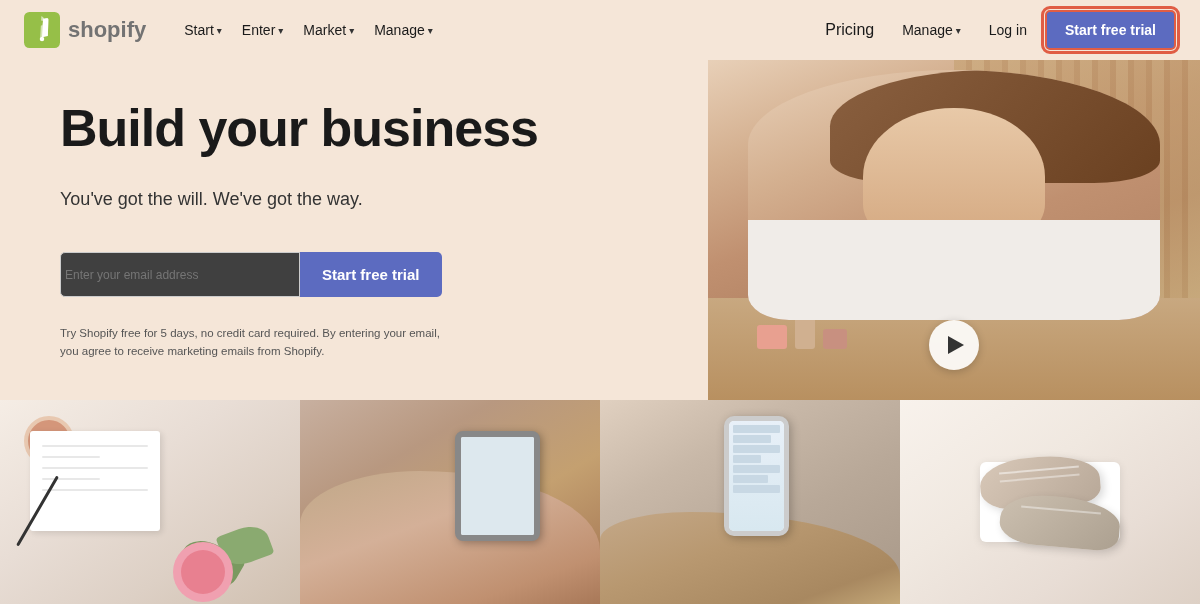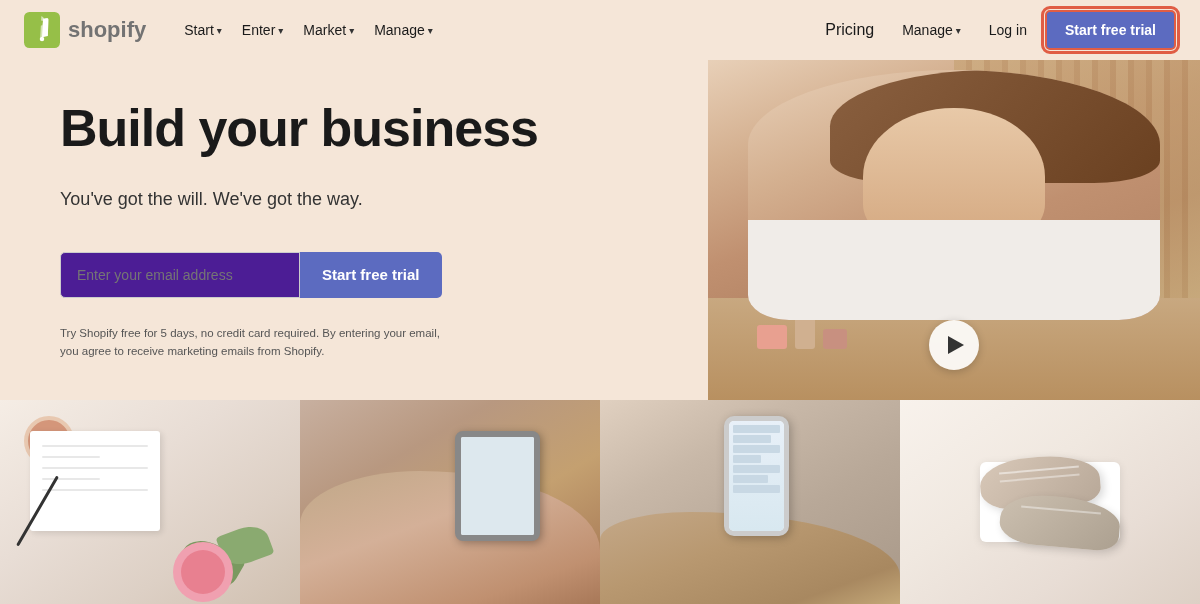--- a/index.html
+++ b/index.html
@@ -118,25 +118,25 @@
       margin-bottom: 28px;
       font-weight: 400;
     }
     .hero-form {
       display: flex;
       gap: 0;
       margin-bottom: 14px;
     }
     .email-input {
       width: 240px;
-      padding: 14px 16px;
+      padding: 14px 4px;
       border: 1.5px solid #ccc;
       border-radius: 5px 0 0 5px;
-      font-size: 14px;
-      background: #4c1d95;
+      font-size: 12px;
+      background: #404040;
       color: #999;
       outline: none;
     }
     .trial-btn {
       padding: 14px 22px;
       background: #5c6bc0;
       color: #fff;
       border: none;
       border-radius: 0 5px 5px 0;
       font-size: 15px;

